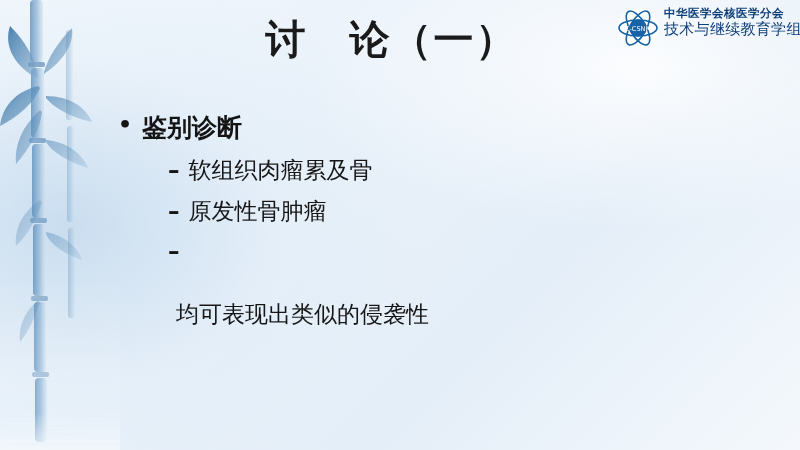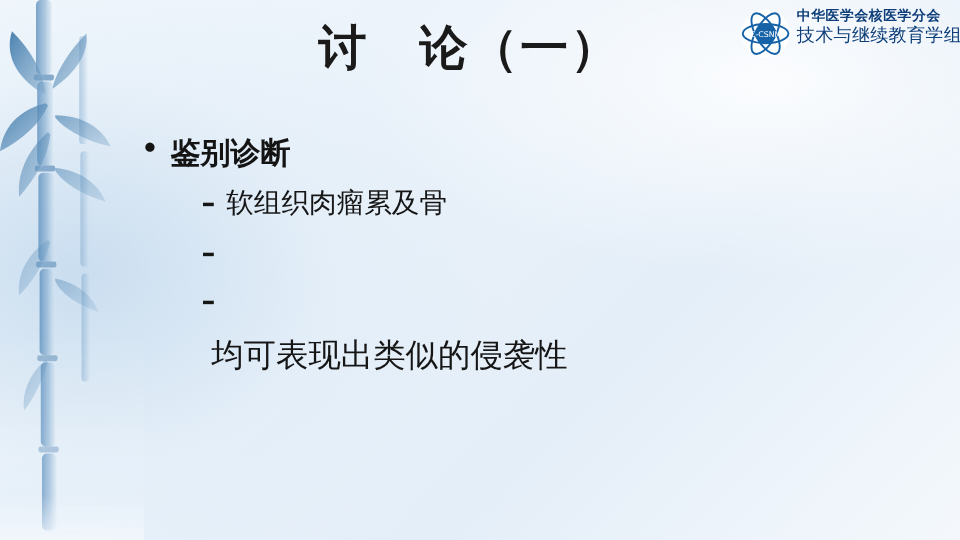--- a/index.html
+++ b/index.html
@@ -124,23 +124,23 @@
     color: #161616;
     line-height: 1.15;
     margin-bottom: 14px;
   }
   .bullet-l2 .dash {
     margin-right: 9px;
     font-size: 23px;
     font-weight: bold;
   }
   .closing {
-    margin-top: 16px;
+    margin-top: 36px;
     padding-left: 58px;
-    font-size: 27px;
+    font-size: 23px;
     color: #161616;
     line-height: 1.2;
   }
 </style>
 </head>
 <body>
 
 <div class="slide">
   <div class="bg-wash"></div>
   <div class="bg-wash-2"></div>
@@ -230,20 +230,21 @@
 
     <div class="sub-list">
 
       <div class="bullet-l2">
         <span class="dash">–</span>
         <span>软组织肉瘤累及骨</span>
       </div>
 
       <div class="bullet-l2">
         <span class="dash">–</span>
+        <span>原发性骨肿瘤</span>
       </div>
 
       <div class="bullet-l2">
         <span class="dash">–</span>
       </div>
 
     </div>
 
     <div class="closing">均可表现出类似的侵袭性</div>
   </div>

